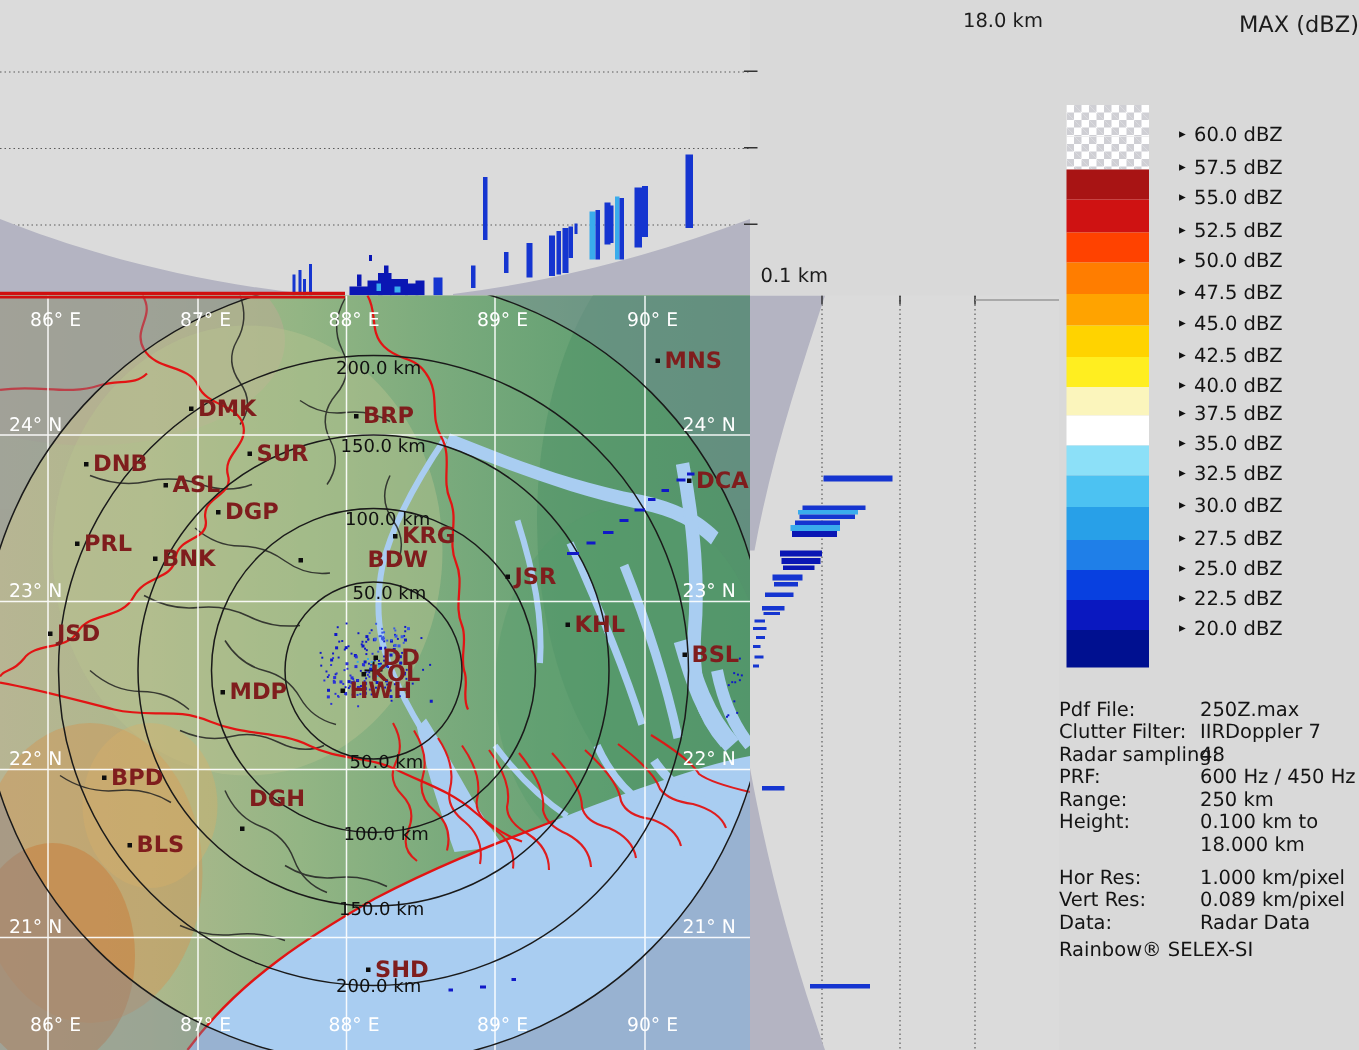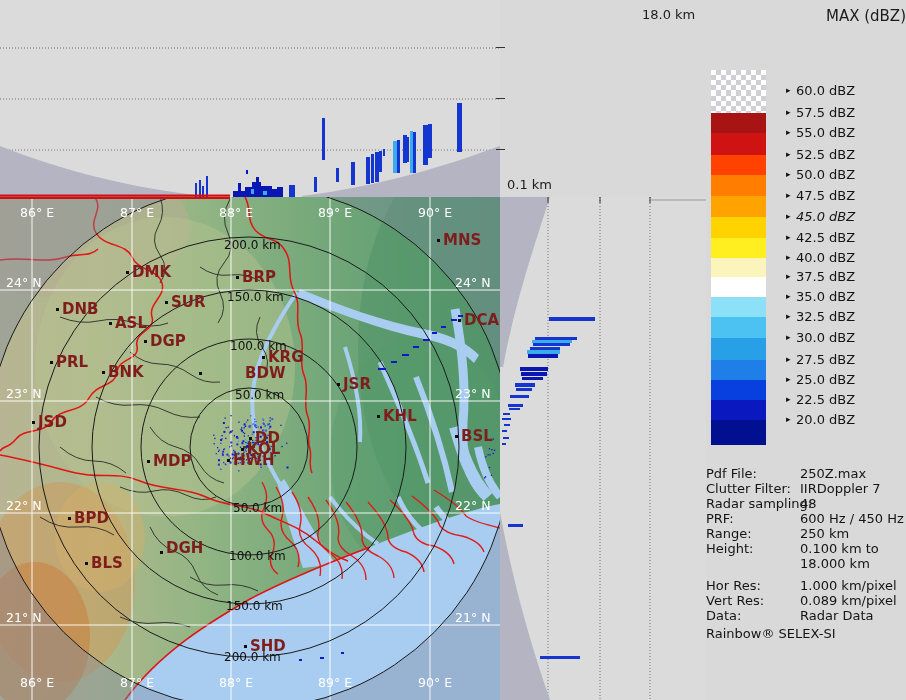--- a/index.html
+++ b/index.html
@@ -510,21 +510,21 @@
         <span class="abs city" style="left: 461px; top: 230px;">BSL</span>
         <div class="abs citydot" style="left: 32px; top: 224px;"></div>
         <span class="abs city" style="left: 38px; top: 216px;">JSD</span>
         <div class="abs citydot" style="left: 147px; top: 263px;"></div>
         <span class="abs city" style="left: 153px; top: 255px;">MDP</span>
         <div class="abs citydot" style="left: 68px; top: 320px;"></div>
         <span class="abs city" style="left: 74px; top: 312px;">BPD</span>
         <div class="abs citydot" style="left: 85px; top: 365px;"></div>
         <span class="abs city" style="left: 91px; top: 357px;">BLS</span>
         <div class="abs citydot" style="left: 160px; top: 354px;"></div>
-        <span class="abs city" style="left: 166px; top: 342px;">DGH</span>
+        <span class="abs city" style="left: 166px; top: 326px;">DGH</span>
         <div class="abs citydot" style="left: 244px; top: 448px;"></div>
         <span class="abs city" style="left: 250px; top: 440px;">SHD</span>
         <div class="abs citydot" style="left: 249px; top: 240px;"></div>
         <span class="abs city" style="left: 255px; top: 232px;">DD</span>
         <div class="abs citydot" style="left: 241px; top: 251px;"></div>
         <span class="abs city" style="left: 247px; top: 243px;">KOL</span>
         <div class="abs citydot" style="left: 227px; top: 262px;"></div>
         <span class="abs city" style="left: 233px; top: 254px;">HWH</span>
       </div>
   </div>
@@ -562,21 +562,21 @@
       <span class="abs legend-label" style="top: 105px;">57.5 dBZ</span>
       <span class="abs legend-arrow" style="top: 127px;">▸</span>
       <span class="abs legend-label" style="top: 125px;">55.0 dBZ</span>
       <span class="abs legend-arrow" style="top: 149px;">▸</span>
       <span class="abs legend-label" style="top: 147px;">52.5 dBZ</span>
       <span class="abs legend-arrow" style="top: 169px;">▸</span>
       <span class="abs legend-label" style="top: 167px;">50.0 dBZ</span>
       <span class="abs legend-arrow" style="top: 190px;">▸</span>
       <span class="abs legend-label" style="top: 188px;">47.5 dBZ</span>
       <span class="abs legend-arrow" style="top: 211px;">▸</span>
-      <span class="abs legend-label" style="top: 209px; font-style: italic;">45.0 dBZ</span>
+      <span class="abs legend-label" style="top: 209px;">45.0 dBZ</span>
       <span class="abs legend-arrow" style="top: 232px;">▸</span>
       <span class="abs legend-label" style="top: 230px;">42.5 dBZ</span>
       <span class="abs legend-arrow" style="top: 252px;">▸</span>
       <span class="abs legend-label" style="top: 250px;">40.0 dBZ</span>
       <span class="abs legend-arrow" style="top: 271px;">▸</span>
       <span class="abs legend-label" style="top: 269px;">37.5 dBZ</span>
       <span class="abs legend-arrow" style="top: 291px;">▸</span>
       <span class="abs legend-label" style="top: 289px;">35.0 dBZ</span>
       <span class="abs legend-arrow" style="top: 311px;">▸</span>
       <span class="abs legend-label" style="top: 309px;">32.5 dBZ</span>

